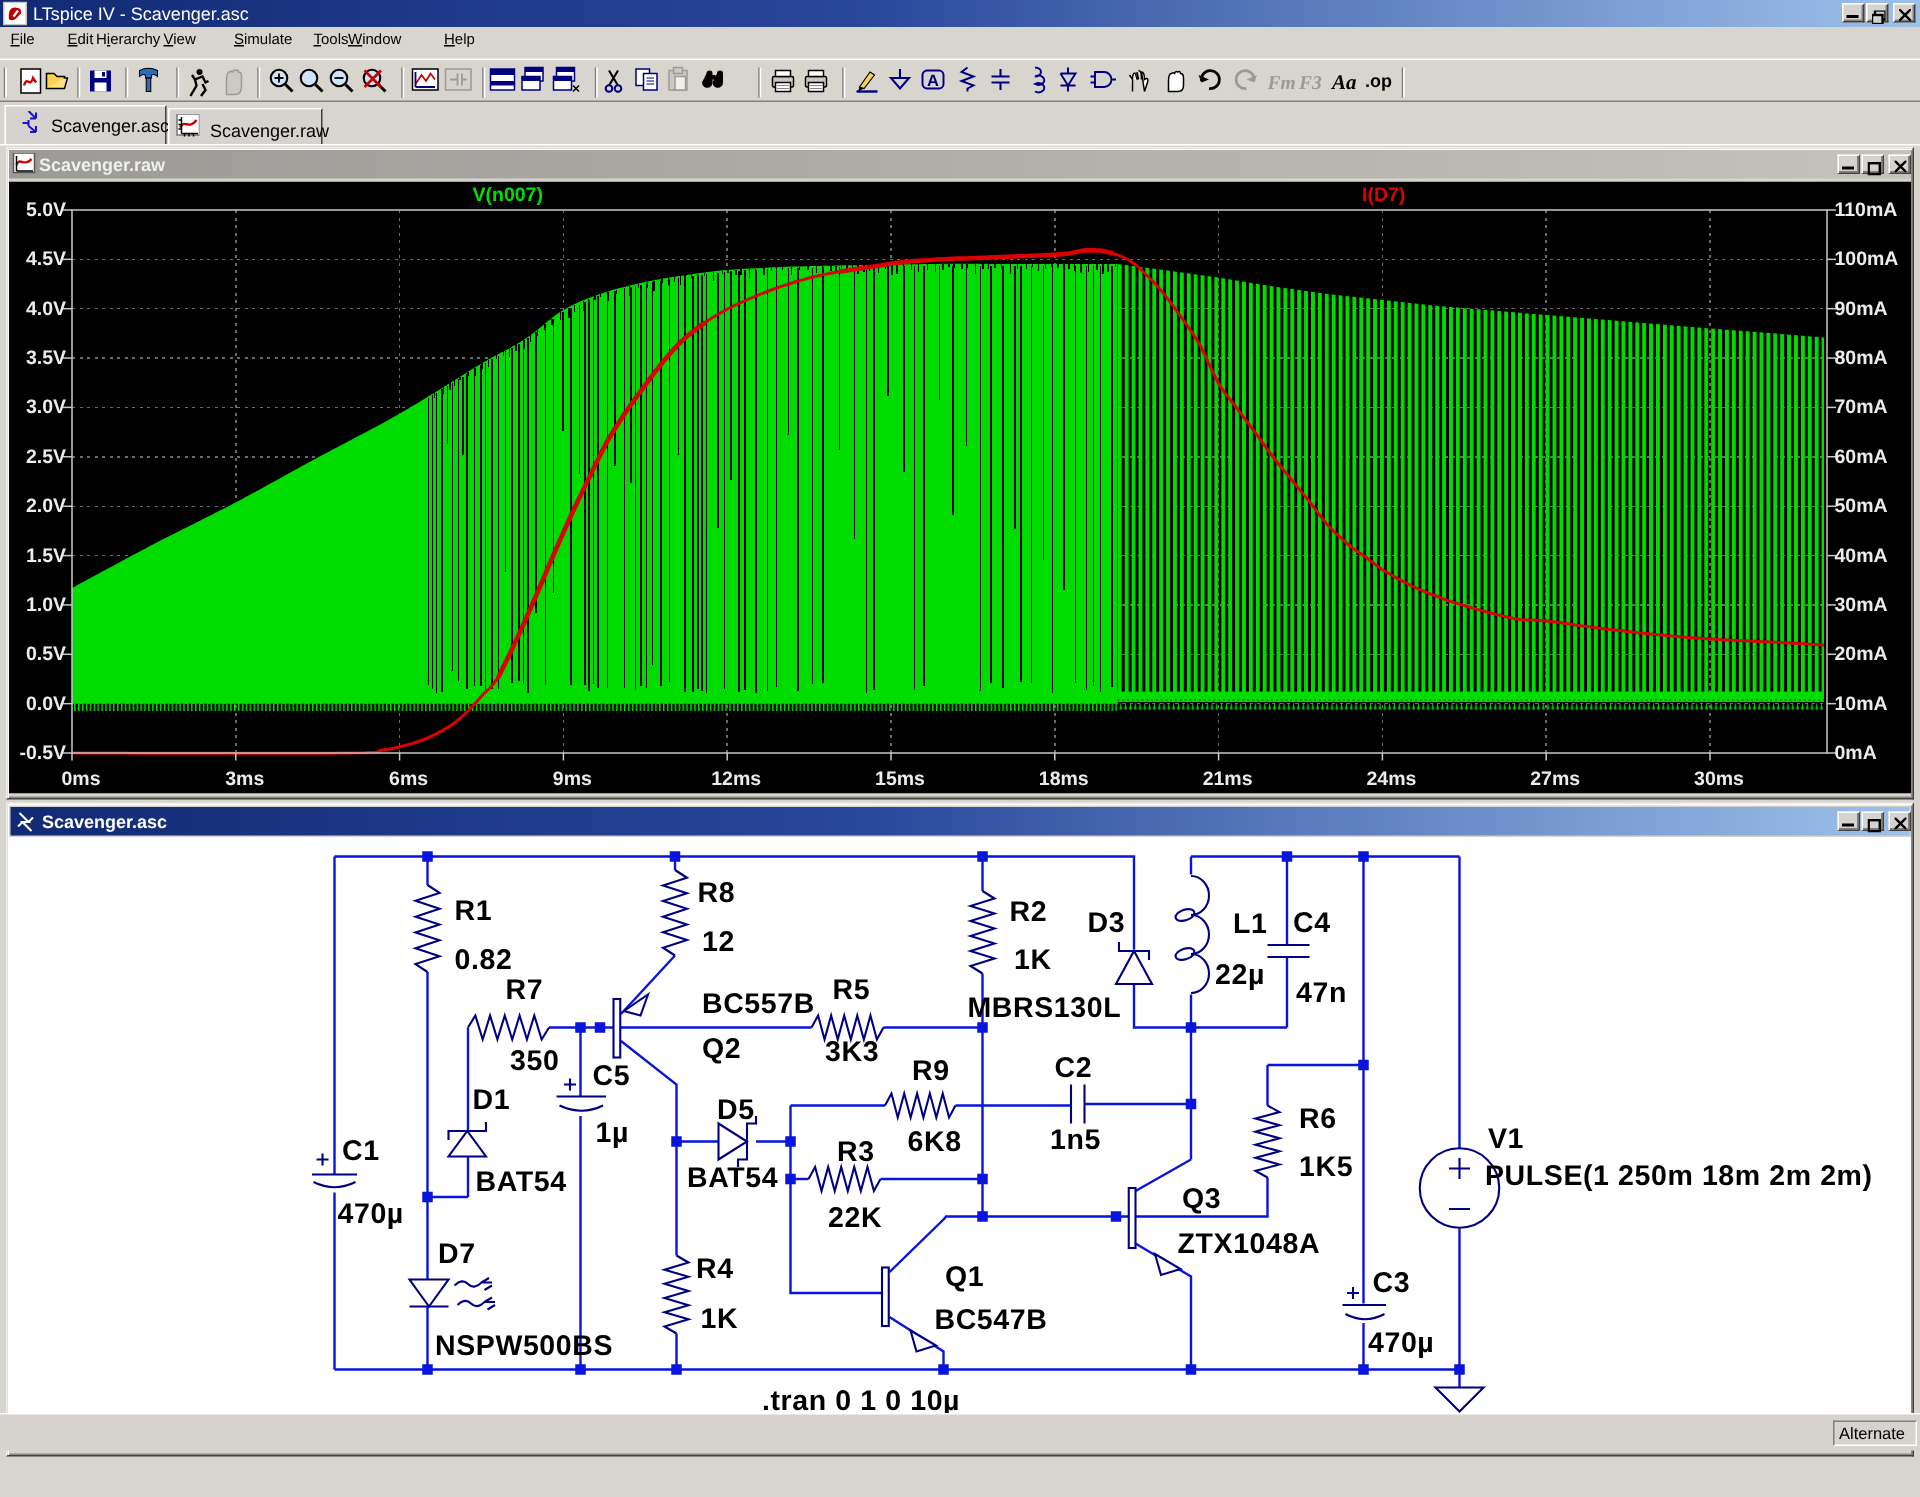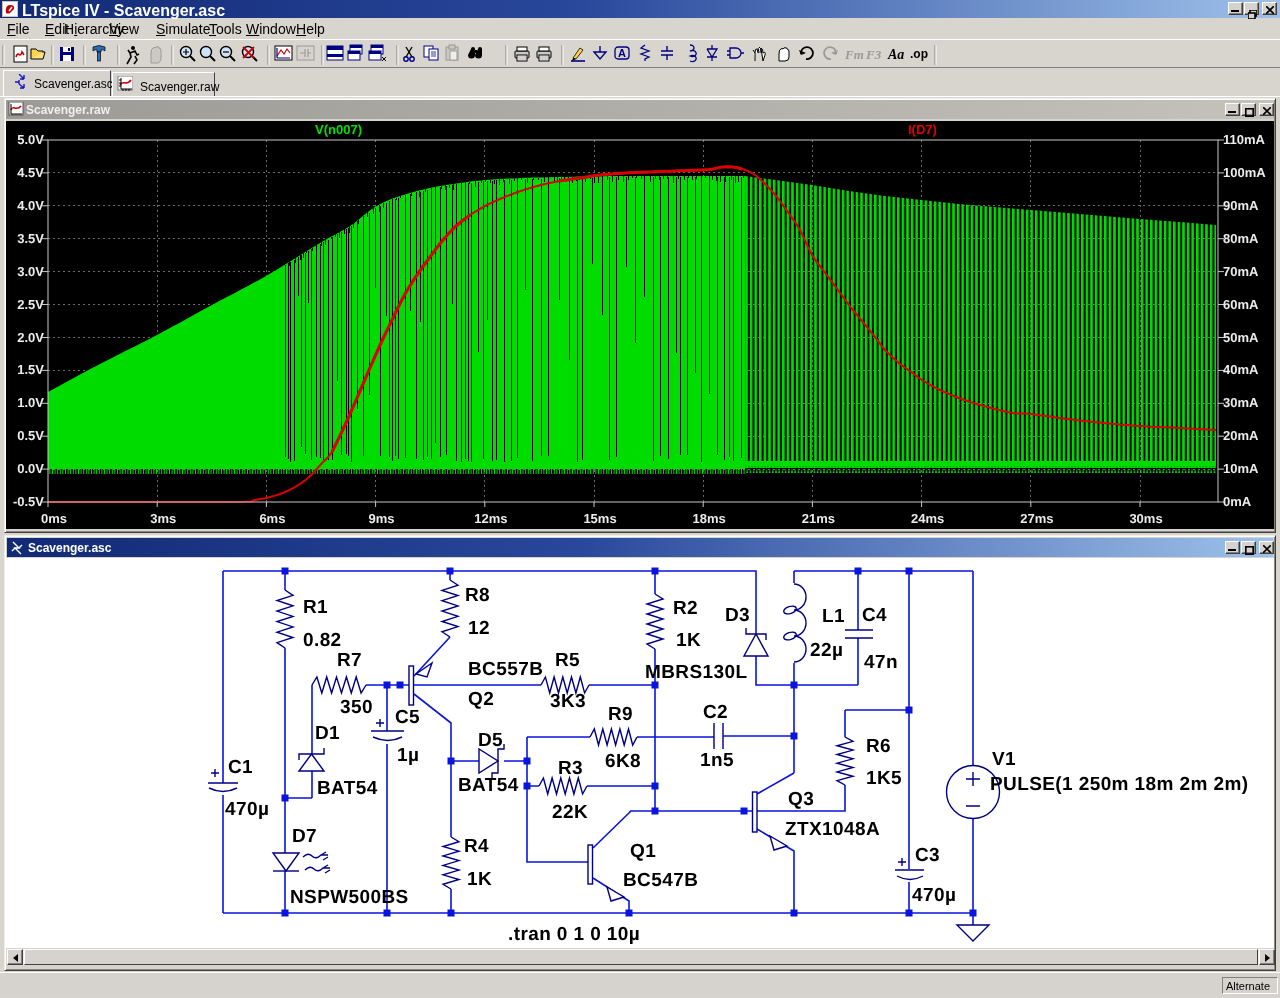--- a/index.html
+++ b/index.html
@@ -1,19 +1,19 @@
 <!DOCTYPE html>
 <html><head><meta charset="utf-8"><style>
 *{margin:0;padding:0;box-sizing:border-box}
 html,body{width:1280px;height:998px;overflow:hidden}
 body{font-family:"Liberation Sans",sans-serif;background:#d8d5cf;position:relative}
 .titlebar{position:absolute;left:0;top:0;width:1280px;height:18px;
  background:linear-gradient(to right,#122a75 0%,#29479b 45%,#9dc1ea 100%);color:#fff;
- font-size:16px;font-weight:bold}
-.menubar{position:absolute;left:0;top:18px;width:1280px;height:21px;font-size:14px;color:#000}
+ font-size:12px;font-weight:normal}
+.menubar{position:absolute;left:0;top:18px;width:1280px;height:21px;font-size:10px;color:#000}
 .menubar span{position:absolute;top:3px}
 .toolbar{position:absolute;left:0;top:39px;width:1280px;height:29px;border-top:1px solid #fff;border-bottom:1px solid #808080}
 .tabbar{position:absolute;left:0;top:69px;width:1280px;height:29px}
 .tab{position:absolute;background:#d6d3ce;border-top:1px solid #fff;border-left:1px solid #fff;
  border-right:1px solid #404040;font-size:12px}
 .wbtn{position:absolute;width:15px;height:13px;background:#d6d3ce;border-top:1px solid #fff;border-left:1px solid #fff;
  border-right:1px solid #404040;border-bottom:1px solid #404040;box-shadow:inset -1px -1px 0 #808080}
 .win{position:absolute;left:4px;width:1272px;border:1px solid #404040;border-top-color:#efefea;border-left-color:#efefea;background:#d6d3ce;box-shadow:inset 1px 1px 0 #fff,inset -1px -1px 0 #8a8880}
 .wtitle{position:absolute;left:1px;top:1px;width:1268px;height:19px;font-size:12px;font-weight:bold;color:#fff}
 u{text-decoration:underline}
@@ -41,21 +41,21 @@
       </svg>
     </div>
   </div>
 <div class="menubar">
     <span style="left:7px"><u>F</u>ile</span>
     <span style="left:45px"><u>E</u>dit</span>
     <span style="left:64px">H<u>i</u>erarchy</span>
     <span style="left:109px"><u>V</u>iew</span>
     <span style="left:156px"><u>S</u>imulate</span>
     <span style="left:209px"><u>T</u>ools</span>
-    <span style="left:246px"><u>W</u>indow</span>
+    <span style="left:232px"><u>W</u>indow</span>
     <span style="left:296px"><u>H</u>elp</span>
   </div>
 <div class="toolbar"></div>
 <svg width="940" height="26" viewBox="0 0 940 26" style="position:absolute;left:0;top:42px;display:block">
     <line x1="52" y1="3" x2="52" y2="23" stroke="#808080" stroke-width="1"></line>
     <line x1="53" y1="3" x2="53" y2="23" stroke="#fff" stroke-width="1"></line>
     <line x1="84" y1="3" x2="84" y2="23" stroke="#808080" stroke-width="1"></line>
     <line x1="85" y1="3" x2="85" y2="23" stroke="#fff" stroke-width="1"></line>
     <line x1="118" y1="3" x2="118" y2="23" stroke="#808080" stroke-width="1"></line>
     <line x1="119" y1="3" x2="119" y2="23" stroke="#fff" stroke-width="1"></line>
@@ -751,14 +751,14 @@
         </svg>
       </div>
       <div class="wbtn" style="right:0;top:0;width:16px;height:16px">
         <svg width="8" height="8" style="position:absolute;left:3px;top:4px">
           <path d="M2,0 L7,4 L2,8 Z" fill="#000"></path>
         </svg>
       </div>
       <div style="position:absolute;left:17px;top:0;width:1234px;height:16px;background:#d6d3ce;border-top:1px solid #fff;border-left:1px solid #fff;border-right:1px solid #404040;border-bottom:1px solid #404040"></div>
     </div>
   </div>
-<div style="position:absolute;left:0;top:972px;width:1280px;height:25px;background:#d6d3ce;border-top:1px solid #fff">
+<div style="position:absolute;left:0;top:942px;width:1280px;height:25px;background:#d6d3ce;border-top:1px solid #fff">
     <div style="position:absolute;right:2px;top:4px;width:56px;height:17px;border:1px solid;border-color:#808080 #fff #fff #808080;font-size:11px;padding:2px 0 0 3px">Alternate</div>
   </div>
 </body></html>

